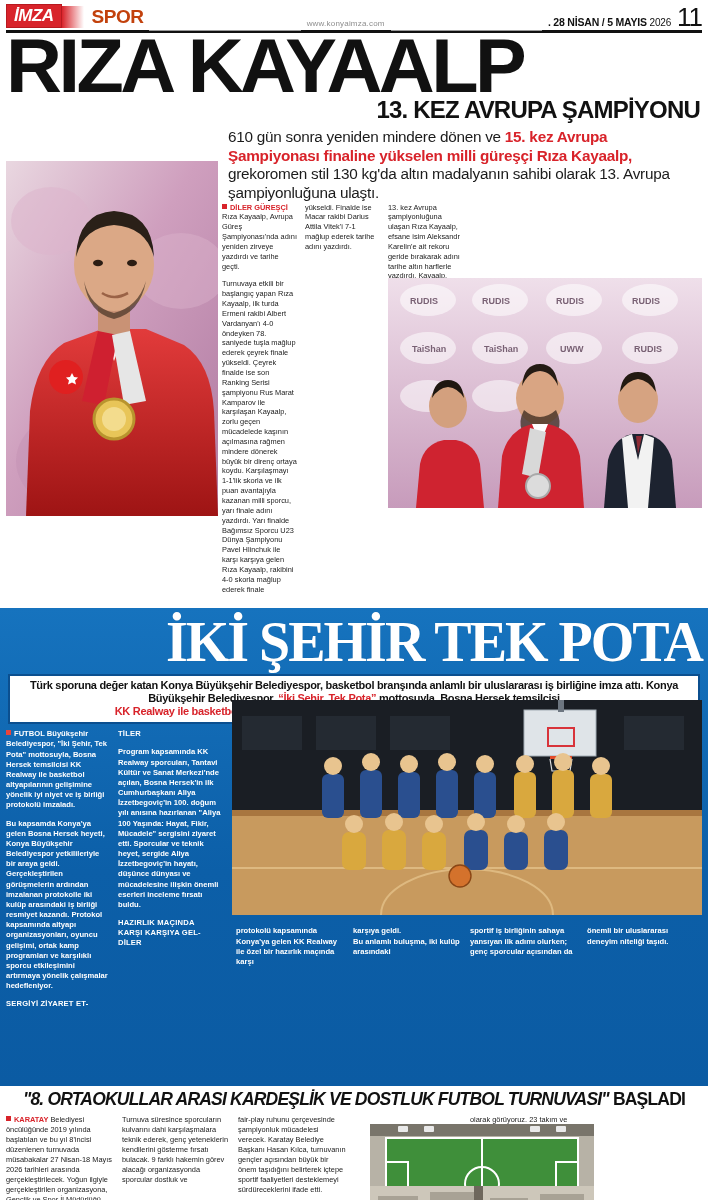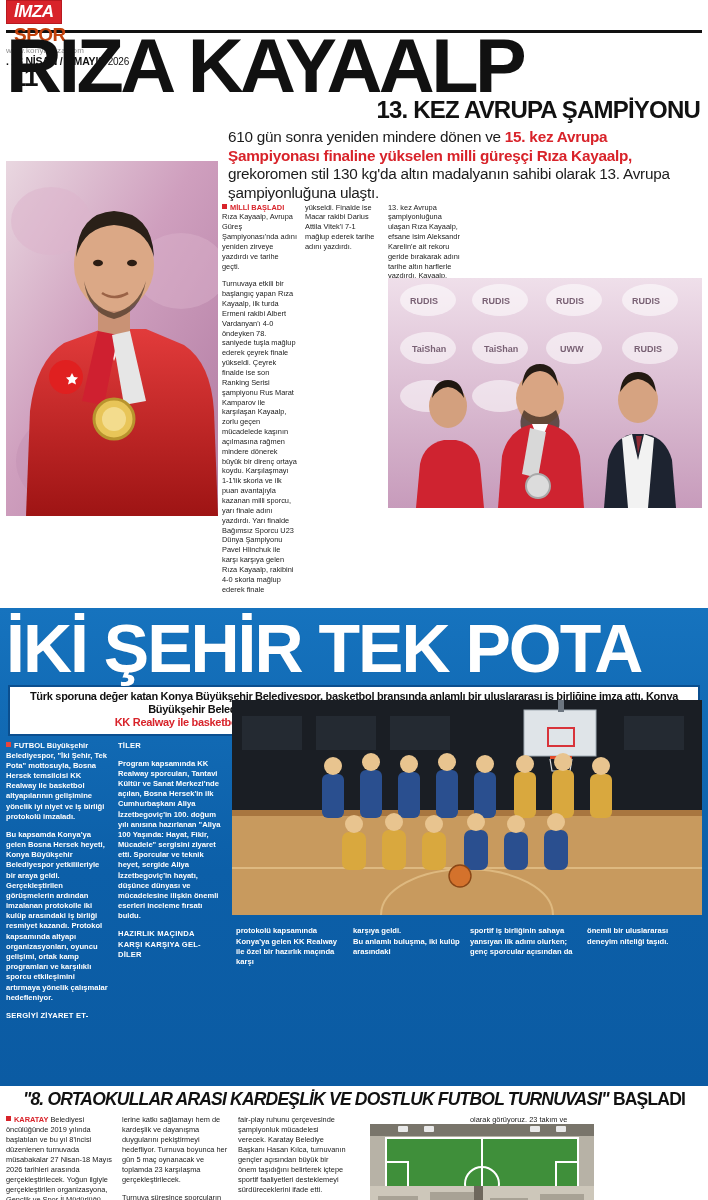--- a/index.html
+++ b/index.html
@@ -5,34 +5,34 @@
   * { box-sizing: border-box; margin: 0; padding: 0; }
   html, body {
     width: 708px; height: 1200px;
     background: #ffffff;
     font-family: "Liberation Sans", sans-serif;
     overflow: hidden;
   }
   .page { position: relative; width: 708px; height: 1200px; background:#fff; }
 
   
-  .masthead { position: relative; height: 28px; padding: 0 6px; display: flex; align-items: flex-start; flex-direction: column; }
+  .masthead { position: relative; height: 28px; padding: 0 6px; display: flex; align-items: flex-end; }
   .logo-box {
     background: #d8232a; color: #fff; font-weight: bold; font-style: italic;
     font-size: 17px; letter-spacing: -0.5px; padding: 2px 7px 3px 7px; line-height: 1;
     border: 1px solid #b8191f;
   }
   .logo-fade { width: 22px; height: 22px; background: linear-gradient(to right,#d8232a,#ffffff); }
   .section-name { font-size: 19px; font-weight: bold; letter-spacing: -0.5px; margin-left: 8px; color:#c2410c; }
   .rule-left { flex: 1; height: 1px; background: #9a9a9a; margin: 0 6px; position: relative; top: 3px; }
   .site-url { font-size: 8px; color: #8e8e8e; letter-spacing: 0.2px; white-space: nowrap; }
   .rule-right { flex: 1; height: 1px; background: #9a9a9a; margin: 0 6px; position: relative; top: 3px; }
   .date-line { font-size: 10.5px; font-weight: bold; color: #111; white-space: nowrap; letter-spacing: -0.2px; }
   .date-line .yr { font-weight: normal; font-size: 10px; }
-  .page-no { font-size: 26px; font-weight: bold; color:#111; margin-left: 6px; line-height: .8; letter-spacing:-1px;}
+  .page-no { font-size: 26px; font-weight: normal; color:#111; margin-left: 6px; line-height: .8; letter-spacing:-1px;}
   .mast-rule { height: 3px; background: #111; margin: 2px 6px 0 6px; }
 
   
   .a1 { position: relative; padding: 0 6px; }
   .a1-title {
     font-size: 76px; font-weight: bold; letter-spacing: -3.5px; line-height: 0.88;
     color: #111; text-align: left; white-space: nowrap;
     font-family: "Liberation Sans", sans-serif; transform: scaleX(1.02); transform-origin: left;
   }
   .a1-sub {
@@ -56,22 +56,22 @@
 
   .photo-wrestler { width:100%; height:100%; display:block; }
   .photo-podium { position:absolute; left: 388px; top: 245px; width: 314px; height: 234px; overflow:hidden;}
 
   
   .a2 {
     position: relative; margin: 6px 0 0 0; background: linear-gradient(180deg,#1673be 0%, #0c5fa8 55%, #0b5ba3 100%);
     padding: 8px 6px 6px 6px; height: 478px; overflow: hidden;
   }
   .a2-title {
-    font-size: 68px; font-weight: bold; color: #fff; letter-spacing: -2px; line-height: 0.95;
-    text-align: left; text-shadow: 0 0 1px rgba(0,0,0,.15);
+    font-size: 56px; font-weight: bold; color: #fff; letter-spacing: -2px; line-height: 0.95;
+    text-align: right; text-shadow: 0 0 1px rgba(0,0,0,.15); font-family: Liberation Serif, serif;
   }
   .a2-lead {
     background: #fff; border: 2px solid #0b4f8f; margin: 4px 2px 0 2px; padding: 3px 6px 4px 6px;
     font-size: 11px; font-weight: bold; color: #111; line-height: 1.2; text-align: center; letter-spacing: -0.3px;
   }
   .a2-lead .q { color: #d8232a; }
   .a2-lead .redline { color: #d8232a; display:block; }
   .a2-body { display: flex; gap: 7px; margin-top: 5px; }
   .a2-col { width: 105px; font-size: 7.6px; line-height: 1.34; color: #ffffff; font-weight: bold; }
   .a2-col p { margin-bottom: 8px; }
@@ -213,21 +213,21 @@
         <path d="M232 114 Q234 94 250 94 Q266 94 268 114 Q260 102 250 101 Q240 102 232 114Z" fill="#231a12"></path>
         <path d="M216 230 L220 182 Q226 160 244 156 L258 156 Q278 160 284 182 L288 230 Z" fill="#1d2330"></path>
         <path d="M244 156 L250 182 L256 156 L266 160 L260 230 L240 230 L234 160Z" fill="#f2f2f2"></path>
         <path d="M248 158 L250 176 L254 158 Z" fill="#8e2b35"></path>
       </svg>
     </div>
 
     <div class="a1-cols">
       <div class="a1-col">
         <p>
-          <span class="sq"></span><span class="kicker">MİLLİ BAŞLADI</span><span> Rıza Kayaalp, Avrupa Güreş Şampiyonası'nda adını yeniden zirveye yazdırdı ve tarihe geçti.</span>
+          <span class="sq"></span><span class="kicker">DİLER GÜREŞÇİ</span><span> Rıza Kayaalp, Avrupa Güreş Şampiyonası'nda adını yeniden zirveye yazdırdı ve tarihe geçti.</span>
         </p>
         <p>Turnuvaya etkili bir başlangıç yapan Rıza Kayaalp, ilk turda Ermeni rakibi Albert Vardanyan'ı 4-0 öndeyken 78. saniyede tuşla mağlup ederek çeyrek finale yükseldi. Çeyrek finalde ise son Ranking Serisi şampiyonu Rus Marat Kamparov ile karşılaşan Kayaalp, zorlu geçen mücadelede kaşının açılmasına rağmen mindere dönerek büyük bir direnç ortaya koydu. Karşılaşmayı 1-1'lik skorla ve ilk puan avantajıyla kazanan milli sporcu, yarı finale adını yazdırdı. Yarı finalde Bağımsız Sporcu U23 Dünya Şampiyonu Pavel Hlinchuk ile karşı karşıya gelen Rıza Kayaalp, rakibini 4-0 skorla mağlup ederek finale</p>
       </div>
       <div class="a1-col">
         <p>yükseldi. Finalde ise Macar rakibi Darius Attila Vitek'i 7-1 mağlup ederek tarihe adını yazdırdı.</p>
       </div>
       <div class="a1-col">
         <p>13. kez Avrupa şampiyonluğuna ulaşan Rıza Kayaalp, efsane isim Aleksandr Karelin'e ait rekoru geride bırakarak adını tarihe altın harflerle yazdırdı. Kayaalp, yeniden elde ettiği şampiyonlukla Ay-yıldızlı bayrağı zirvede dalgalandırdı.</p>
       </div>
     </div>
@@ -408,21 +408,20 @@
     </div>
 
     <div class="a3-body">
       <div class="a3-col">
         <p>
           <span class="sq"></span><span class="kicker">KARATAY</span><span> Belediyesi öncülüğünde 2019 yılında başlatılan ve bu yıl 8'incisi düzenlenen turnuvada müsabakalar 27 Nisan-18 Mayıs 2026 tarihleri arasında gerçekleştirilecek. Yoğun ilgiyle gerçekleştirilen organizasyona, Gençlik ve Spor İl Müdürlüğü Nihat Gün Futbol Sahası ev sahipliği yapacak.</span>
         </p>
 
       </div>
       <div class="a3-col">
-        <p>lerine katkı sağlamayı hem de kardeşlik ve dayanışma duygularını pekiştirmeyi hedefliyor. Turnuva boyunca her gün 5 maç oynanacak ve toplamda 23 karşılaşma gerçekleştirilecek.</p>
         <p>Turnuva süresince sporcuların kulvarını dahi karşılaşmalara teknik ederek, genç yeteneklerin kendilerini gösterme fırsatı bulacak. 9 farklı hakemin görev alacağı organizasyonda sporcular dostluk ve</p>
       </div>
       <div class="a3-col">
         <p>fair-play ruhunu çerçevesinde şampiyonluk mücadelesi verecek. Karatay Belediye Başkanı Hasan Kılca, turnuvanın gençler açısından büyük bir önem taşıdığını belirterek içtepe sportif faaliyetleri desteklemeyi sürdüreceklerini ifade etti.</p>
 
       </div>
       <div class="a3-col">
         <div style="height:152px"></div>
 
       </div>

